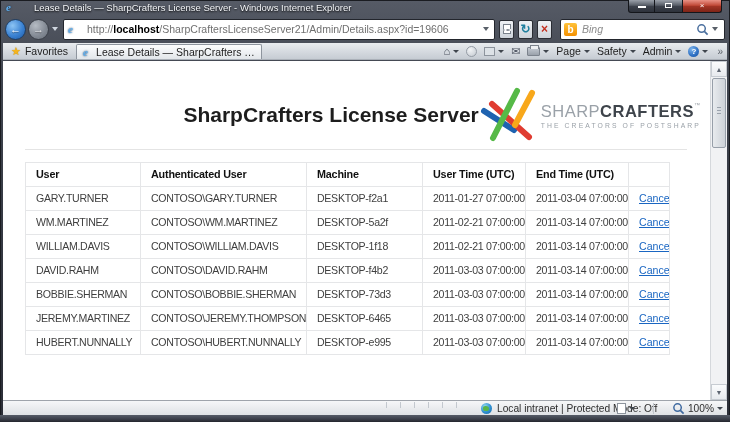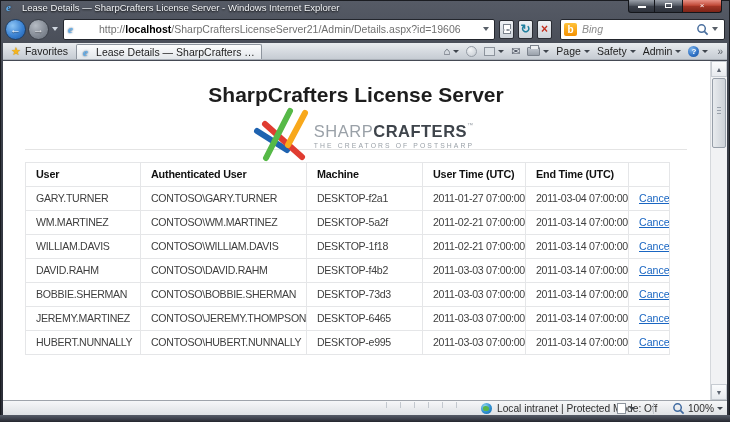--- a/index.html
+++ b/index.html
@@ -8,21 +8,21 @@
 
   .window{
     position:relative; width:730px; height:422px; overflow:hidden;
     background:linear-gradient(180deg,#565b66 0%,#3e434d 20%,#343842 55%,#2b2e37 100%);
     box-shadow:0 0 0 1px #1a1c21 inset;
   }
 
   
   .titlebar{ position:absolute; top:0; left:0; right:0; height:15px;
     display:flex; align-items:center; padding-left:6px; }
-  .titlebar .title{ color:#f4f6f9; font-size:9.5px; margin-left:5px;
+  .titlebar .title{ color:#f4f6f9; font-size:9.5px; margin-left:17px;
     text-shadow:0 1px 2px #000; white-space:nowrap; }
   .ie-e{ display:inline-block; width:11px; font:italic 700 11px/11px "Liberation Serif",serif;
     color:#62b1f0; text-shadow:0 0 2px #0a2a4a; }
   .winbtns{ position:absolute; right:8px; top:0; display:flex; }
   .winbtn{ height:13px; border:1px solid #14161b; border-top:none;
     background:linear-gradient(180deg,#9aa0a9 0%,#575d67 45%,#3d424c 50%,#2e323b 100%);
     color:#fff; font-size:8px; line-height:11px; text-align:center; }
   .winbtn.min{ width:27px; border-radius:0 0 0 3px; }
   .winbtn.max{ width:27px; border-left:none; border-right:none; }
   .winbtn.close{ width:40px; border-radius:0 0 3px 0;
@@ -39,21 +39,21 @@
     text-shadow:0 1px 1px rgba(0,0,0,.5); }
   .back-btn{ background:radial-gradient(circle at 35% 30%,#8cc4f4,#3b82d2 55%,#1d5aa6); }
   .fwd-btn{ background:radial-gradient(circle at 35% 30%,#b6bcc4,#858c96 55%,#676e78);
     border-color:#3a3f48; color:#e9ebee; }
   .nav-drop{ width:0; height:0; border-left:3px solid transparent; border-right:3px solid transparent;
     border-top:4px solid #cfd6df; margin:0 3px 0 1px; flex:0 0 auto; }
   .addressbar{ flex:0 0 auto; width:432px; height:21px; background:#fff;
     border:1px solid #23262d; border-radius:2px; display:flex; align-items:center;
     padding:0 2px 0 4px; overflow:hidden; }
   .addressbar .url{ font-size:10.5px; color:#707070; white-space:nowrap; overflow:hidden;
-    flex:1; margin-left:20px; }
+    flex:1; margin-left:8px; }
   .addressbar .url b{ color:#000; }
   .field-drop{ width:0; height:0; border-left:3.5px solid transparent; border-right:3.5px solid transparent;
     border-top:4px solid #596069; margin:0 3px; flex:0 0 auto; }
   .navbtn{ width:15px; height:19px; margin-left:2px; border:1px solid #2a2d34; border-radius:2px;
     background:linear-gradient(180deg,#eef1f5,#cdd3da); display:flex; align-items:center;
     justify-content:center; flex:0 0 auto; font-size:11px; }
   .compat-page{ width:8px; height:10px; background:#fff; border:1px solid #7a828c; position:relative; }
   .compat-page::after{ content:""; position:absolute; left:-1px; right:-1px; top:4px; height:2px;
     background:linear-gradient(90deg,#7a828c,#fff 30%,#7a828c 60%,#fff); }
   .refresh-glyph{ color:#1f7f9e; font-weight:bold; font-size:12px; line-height:10px; }
@@ -89,21 +89,21 @@
   .printer::before{ content:""; position:absolute; left:2px; top:-3px; width:7px; height:3px;
     background:#eef0f3; border:1px solid #7c838d; border-bottom:none; }
   .help-circle{ width:11px; height:11px; border-radius:50%; color:#fff; font-size:8px; font-weight:bold;
     line-height:11px; text-align:center;
     background:radial-gradient(circle at 35% 30%,#7db4ec,#2d6fc2 60%,#1d55a0); }
   .overflow-chevron{ color:#5b6168; font-size:10px; margin-left:2px; }
 
   
   .content{ position:absolute; top:61px; left:3px; right:3px; height:339px; background:#fff; }
   .page-inner{ padding:0 40px 0 22px; }
-  .header-row{ display:flex; justify-content:flex-start; align-items:center; padding-top:22px; height:86px;flex-direction:column; }
+  .header-row{ display:flex; justify-content:flex-end; align-items:center; padding-top:22px; height:86px; }
   h1{ font-size:21px; color:#1d1d1d; letter-spacing:0; font-weight:bold; }
   .logo{ display:flex; align-items:center; gap:4px; margin-right:-14px; }
   .logo-text{ display:flex; flex-direction:column; }
   .logo-line1{ font-size:16.5px; letter-spacing:.5px; white-space:nowrap; }
   .logo-sharp{ color:#9aa1a8; }
   .logo-crafters{ color:#3e444b; font-weight:bold; }
   .logo-tm{ font-size:6px; color:#9aa1a8; vertical-align:top; }
   .logo-tagline{ font-size:6.8px; color:#9aa1a8; letter-spacing:2.1px; text-align:right;
     margin-top:1px; white-space:nowrap; }
   .rule{ border:none; border-top:1px solid #e4e4e4; margin-top:2px; }

